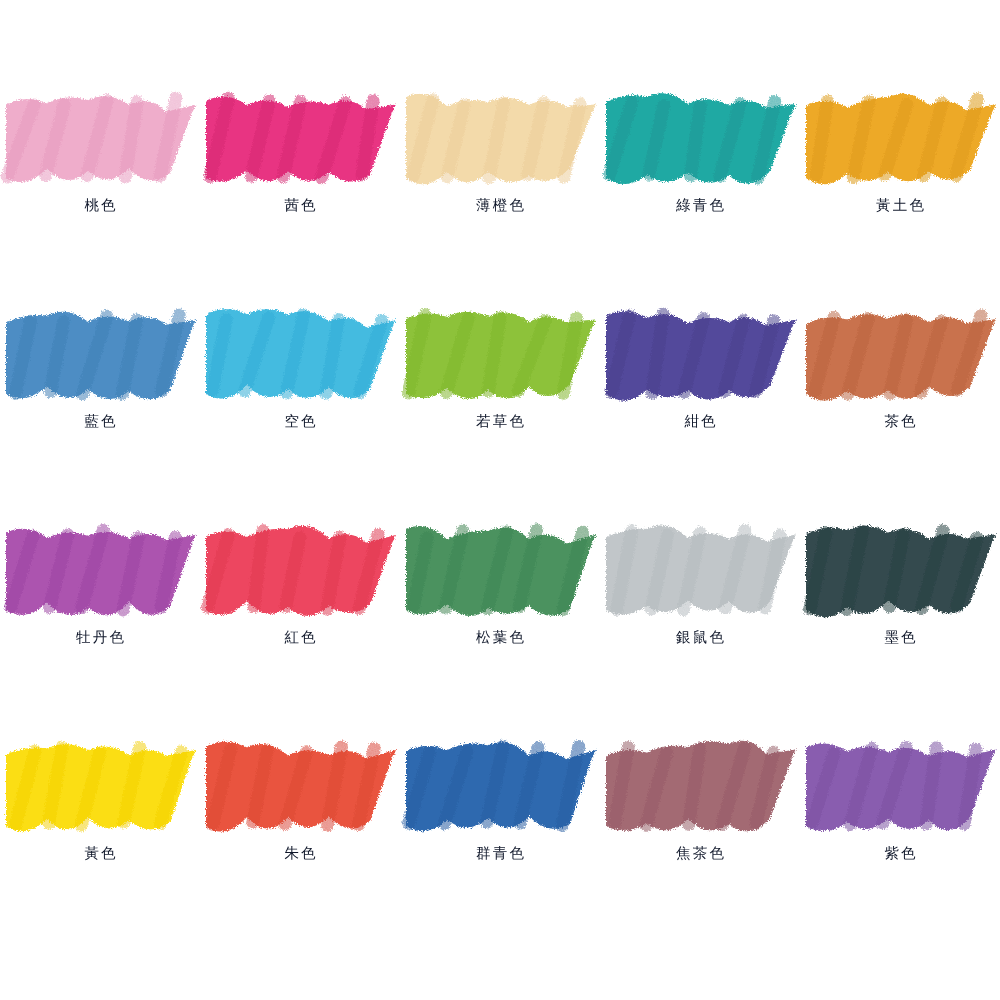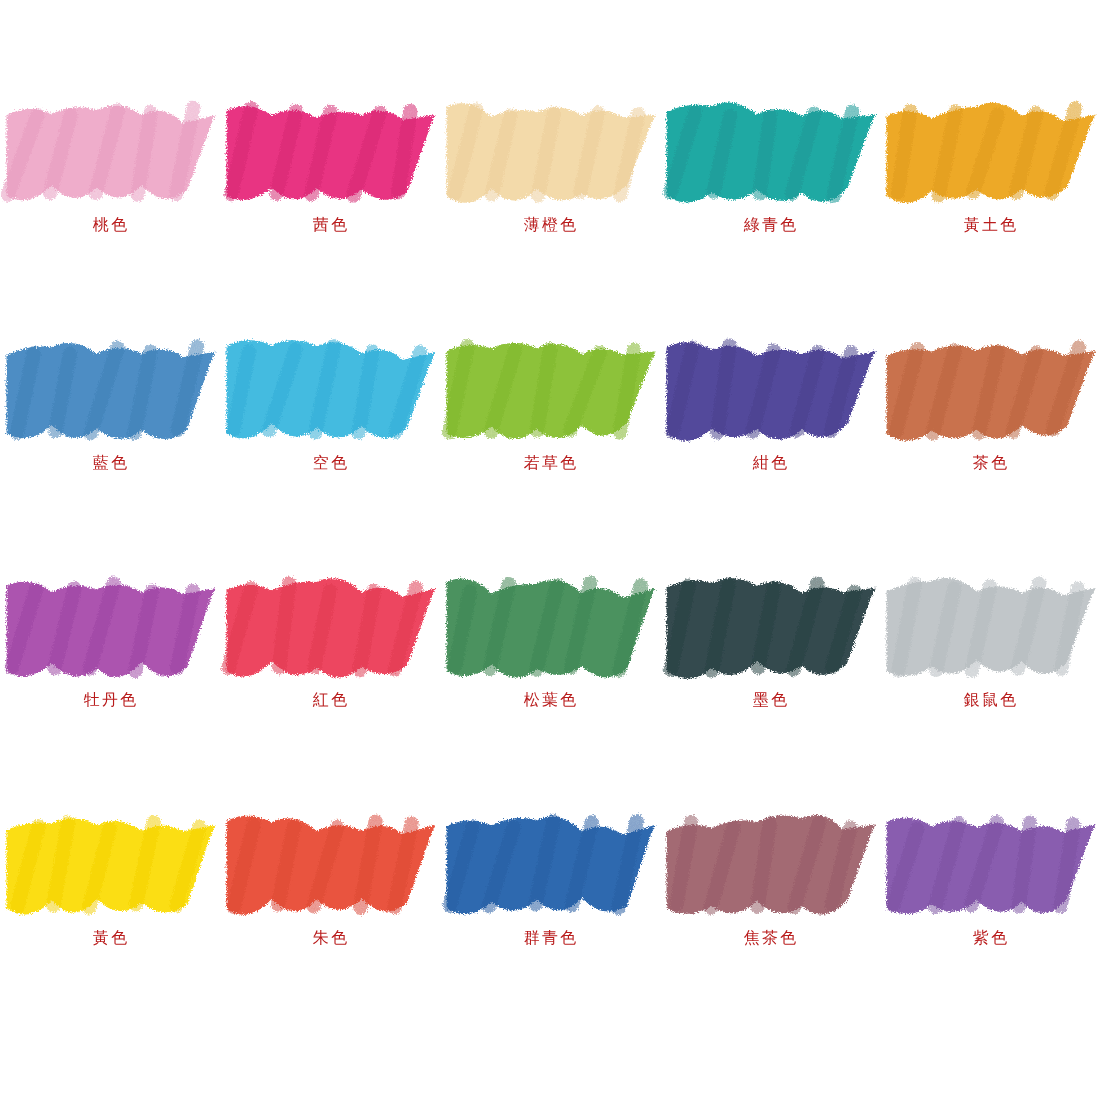--- a/index.html
+++ b/index.html
@@ -41,21 +41,21 @@
   }
   .swatch-art svg {
     display: block;
     width: 200px;
     height: 118px;
   }
   .swatch-label {
     margin-top: 2px;
     font-size: 14.5px;
     line-height: 1.1;
-    color: #b91c1c;
+    color: #0f172a;
     letter-spacing: 2.2px;
     text-indent: 2.2px;
     font-family: "DejaVu Sans", "Liberation Sans", sans-serif;
     white-space: nowrap;
     -webkit-font-smoothing: antialiased;
   }
 </style>
 </head>
 <body>
 
@@ -386,20 +386,45 @@
               <path d="M 163.0 99.3 L 182.5 22.3" stroke="#2f7a46" stroke-width="13" stroke-linecap="round" fill="none" opacity="0.42"></path>
             </g>
           </svg>
         </div>
       <div class="swatch-label">松葉色</div>
     </div>
     <div class="swatch-cell">
       <div class="swatch-art">
           <svg viewBox="0 0 200 118" width="200" height="118">
             <defs>
+              <filter id="grain13" x="-12%" y="-12%" width="130%" height="130%">
+                <feTurbulence type="fractalNoise" baseFrequency="0.85" numOctaves="4" seed="102" result="n"></feTurbulence>
+                <feDisplacementMap in="SourceGraphic" in2="n" scale="5" xChannelSelector="R" yChannelSelector="G" result="dm"></feDisplacementMap>
+                <feTurbulence type="fractalNoise" baseFrequency="0.9" numOctaves="3" seed="68" result="n2"></feTurbulence>
+                <feColorMatrix in="n2" type="matrix" values="0 0 0 0 0  0 0 0 0 0  0 0 0 0 0  0 0 0 -0.55 0.72" result="mask"></feColorMatrix>
+                <feComposite in="dm" in2="mask" operator="in" result="grained"></feComposite>
+                <feBlend in="dm" in2="grained" mode="normal"></feBlend>
+              </filter>
+            </defs>
+            <g filter="url(#grain13)" opacity="0.88">
+              <path d="M 6.0 100.0 Q 26.5 110.5 47.0 95.8 Q 67.5 111.1 88.0 90.3 Q 108.5 110.5 129.0 91.3 Q 149.5 113.8 170.0 91.5 L 192.0 32.5 L 196.0 24.5 L 166.0 31.2 Q 149.5 19.0 129.0 29.0 Q 108.5 17.9 88.0 27.9 Q 67.5 8.9 47.0 18.9 Q 26.5 17.6 6.0 27.6 Z" fill="#b9bfc2"></path>
+              <path d="M 16.8 99.5 L 31.6 21.0" stroke="#a6aeb2" stroke-width="13" stroke-linecap="round" fill="none" opacity="0.42"></path>
+              <path d="M 51.2 98.8 L 67.4 25.3" stroke="#a6aeb2" stroke-width="13" stroke-linecap="round" fill="none" opacity="0.42"></path>
+              <path d="M 83.5 99.6 L 99.9 23.1" stroke="#a6aeb2" stroke-width="13" stroke-linecap="round" fill="none" opacity="0.42"></path>
+              <path d="M 125.4 97.6 L 144.8 20.4" stroke="#a6aeb2" stroke-width="13" stroke-linecap="round" fill="none" opacity="0.42"></path>
+              <path d="M 164.8 97.7 L 179.8 25.1" stroke="#a6aeb2" stroke-width="13" stroke-linecap="round" fill="none" opacity="0.42"></path>
+            </g>
+          </svg>
+        </div>
+      <div class="swatch-label">銀鼠色</div>
+    </div>
+    <div class="swatch-cell">
+      <div class="swatch-art">
+          <svg viewBox="0 0 200 118" width="200" height="118">
+            <defs>
               <filter id="grain14" x="-12%" y="-12%" width="130%" height="130%">
                 <feTurbulence type="fractalNoise" baseFrequency="0.85" numOctaves="4" seed="109" result="n"></feTurbulence>
                 <feDisplacementMap in="SourceGraphic" in2="n" scale="5" xChannelSelector="R" yChannelSelector="G" result="dm"></feDisplacementMap>
                 <feTurbulence type="fractalNoise" baseFrequency="0.9" numOctaves="3" seed="73" result="n2"></feTurbulence>
                 <feColorMatrix in="n2" type="matrix" values="0 0 0 0 0  0 0 0 0 0  0 0 0 0 0  0 0 0 -0.55 0.72" result="mask"></feColorMatrix>
                 <feComposite in="dm" in2="mask" operator="in" result="grained"></feComposite>
                 <feBlend in="dm" in2="grained" mode="normal"></feBlend>
               </filter>
             </defs>
             <g filter="url(#grain14)" opacity="0.97">
@@ -407,45 +432,20 @@
               <path d="M 9.8 98.9 L 26.0 22.4" stroke="#20363a" stroke-width="13" stroke-linecap="round" fill="none" opacity="0.42"></path>
               <path d="M 47.0 99.5 L 62.3 21.5" stroke="#20363a" stroke-width="13" stroke-linecap="round" fill="none" opacity="0.42"></path>
               <path d="M 89.3 96.7 L 103.2 24.4" stroke="#20363a" stroke-width="13" stroke-linecap="round" fill="none" opacity="0.42"></path>
               <path d="M 121.5 98.4 L 143.1 20.7" stroke="#20363a" stroke-width="13" stroke-linecap="round" fill="none" opacity="0.42"></path>
               <path d="M 156.7 96.2 L 177.0 28.0" stroke="#20363a" stroke-width="13" stroke-linecap="round" fill="none" opacity="0.42"></path>
             </g>
           </svg>
         </div>
       <div class="swatch-label">墨色</div>
     </div>
-    <div class="swatch-cell">
-      <div class="swatch-art">
-          <svg viewBox="0 0 200 118" width="200" height="118">
-            <defs>
-              <filter id="grain13" x="-12%" y="-12%" width="130%" height="130%">
-                <feTurbulence type="fractalNoise" baseFrequency="0.85" numOctaves="4" seed="102" result="n"></feTurbulence>
-                <feDisplacementMap in="SourceGraphic" in2="n" scale="5" xChannelSelector="R" yChannelSelector="G" result="dm"></feDisplacementMap>
-                <feTurbulence type="fractalNoise" baseFrequency="0.9" numOctaves="3" seed="68" result="n2"></feTurbulence>
-                <feColorMatrix in="n2" type="matrix" values="0 0 0 0 0  0 0 0 0 0  0 0 0 0 0  0 0 0 -0.55 0.72" result="mask"></feColorMatrix>
-                <feComposite in="dm" in2="mask" operator="in" result="grained"></feComposite>
-                <feBlend in="dm" in2="grained" mode="normal"></feBlend>
-              </filter>
-            </defs>
-            <g filter="url(#grain13)" opacity="0.88">
-              <path d="M 6.0 100.0 Q 26.5 110.5 47.0 95.8 Q 67.5 111.1 88.0 90.3 Q 108.5 110.5 129.0 91.3 Q 149.5 113.8 170.0 91.5 L 192.0 32.5 L 196.0 24.5 L 166.0 31.2 Q 149.5 19.0 129.0 29.0 Q 108.5 17.9 88.0 27.9 Q 67.5 8.9 47.0 18.9 Q 26.5 17.6 6.0 27.6 Z" fill="#b9bfc2"></path>
-              <path d="M 16.8 99.5 L 31.6 21.0" stroke="#a6aeb2" stroke-width="13" stroke-linecap="round" fill="none" opacity="0.42"></path>
-              <path d="M 51.2 98.8 L 67.4 25.3" stroke="#a6aeb2" stroke-width="13" stroke-linecap="round" fill="none" opacity="0.42"></path>
-              <path d="M 83.5 99.6 L 99.9 23.1" stroke="#a6aeb2" stroke-width="13" stroke-linecap="round" fill="none" opacity="0.42"></path>
-              <path d="M 125.4 97.6 L 144.8 20.4" stroke="#a6aeb2" stroke-width="13" stroke-linecap="round" fill="none" opacity="0.42"></path>
-              <path d="M 164.8 97.7 L 179.8 25.1" stroke="#a6aeb2" stroke-width="13" stroke-linecap="round" fill="none" opacity="0.42"></path>
-            </g>
-          </svg>
-        </div>
-      <div class="swatch-label">銀鼠色</div>
-    </div>
 
     <div class="swatch-cell">
       <div class="swatch-art">
           <svg viewBox="0 0 200 118" width="200" height="118">
             <defs>
               <filter id="grain16" x="-12%" y="-12%" width="130%" height="130%">
                 <feTurbulence type="fractalNoise" baseFrequency="0.85" numOctaves="4" seed="123" result="n"></feTurbulence>
                 <feDisplacementMap in="SourceGraphic" in2="n" scale="5" xChannelSelector="R" yChannelSelector="G" result="dm"></feDisplacementMap>
                 <feTurbulence type="fractalNoise" baseFrequency="0.9" numOctaves="3" seed="83" result="n2"></feTurbulence>
                 <feColorMatrix in="n2" type="matrix" values="0 0 0 0 0  0 0 0 0 0  0 0 0 0 0  0 0 0 -0.55 0.72" result="mask"></feColorMatrix>

